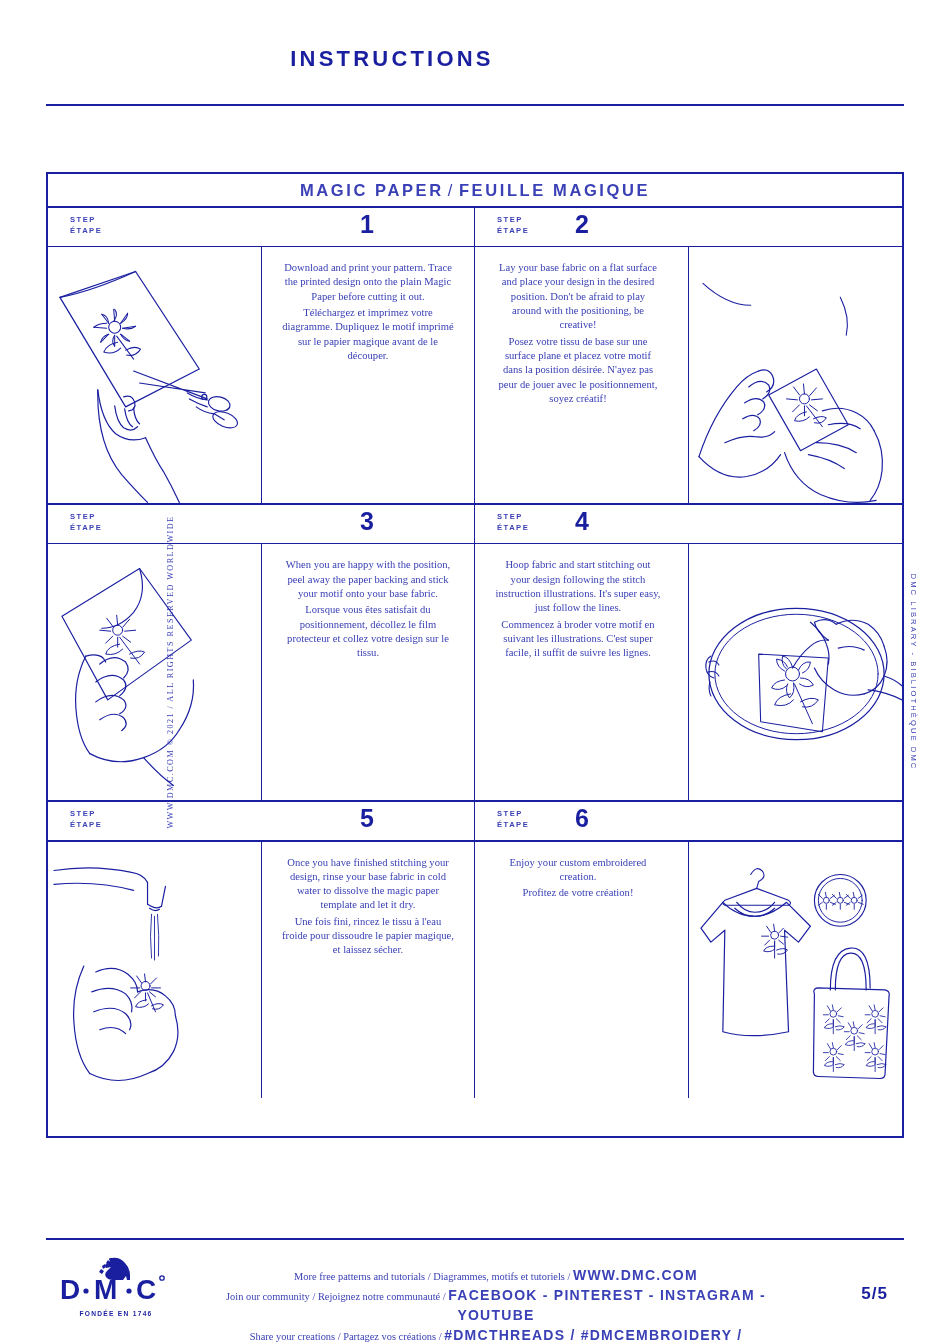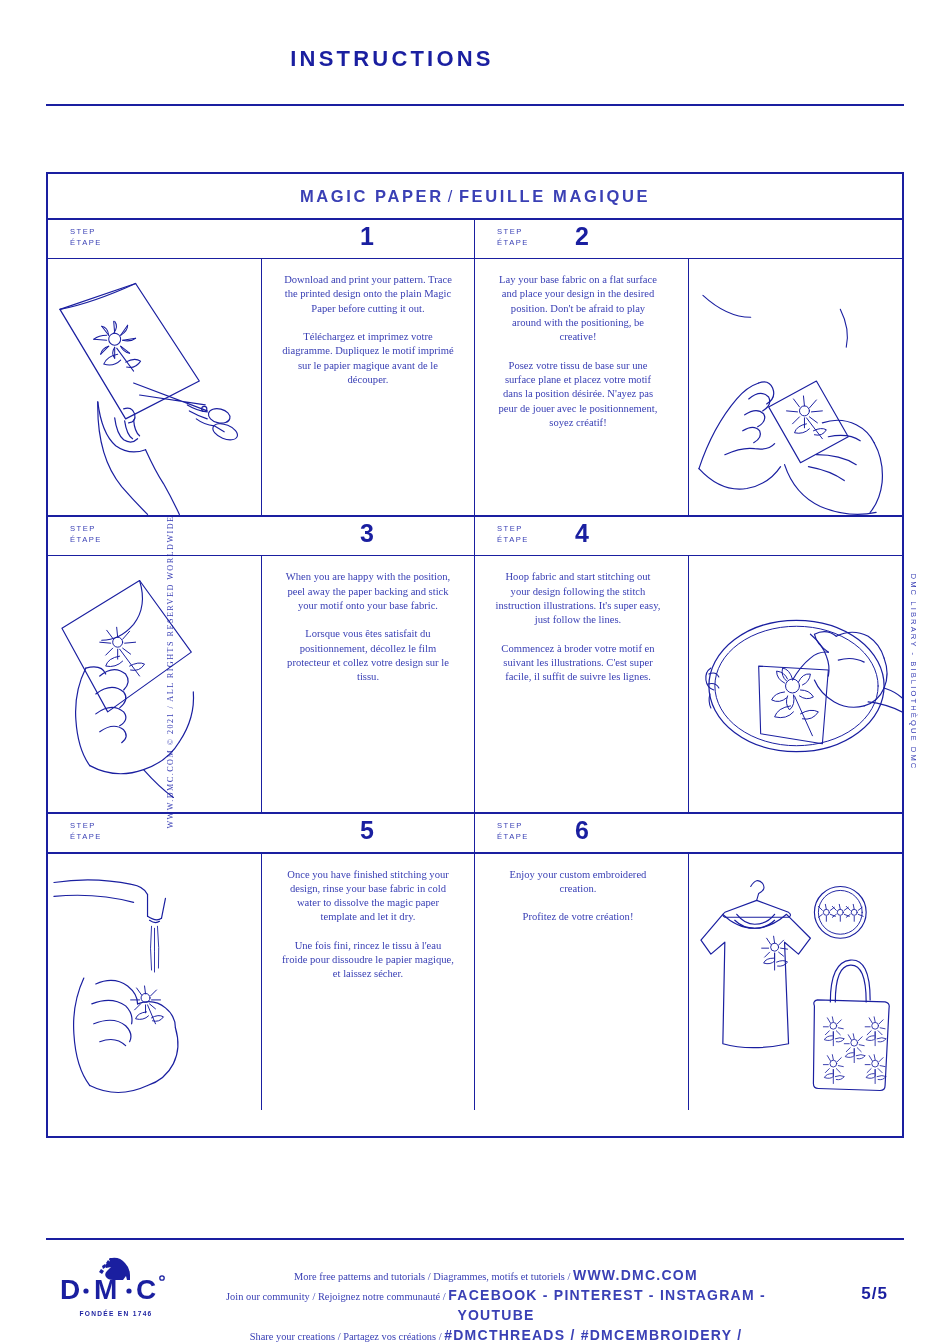--- a/index.html
+++ b/index.html
@@ -45,41 +45,41 @@
     letter-spacing: 2.1px; font-size: 7.6px;
   }
 
   
   .panel {
     position: absolute; left: 46px; top: 172px;
     width: 858px; height: 966px;
     border: 2px solid #1a1fa0;
   }
   .panel-title {
-    height: 44px; display: flex; align-items: center; justify-content: center;
+    height: 32px; display: flex; align-items: center; justify-content: center;
     font-size: 16.5px; font-weight: 700; letter-spacing: 2.6px;
     color: #3a40b5;
   }
   .panel-title .slash { font-weight: 400; padding: 0 4px; }
 
   .rowline { height: 1.6px; background: #1a1fa0; width: 100%; }
 
   
   .steprow { display: flex; width: 100%; }
   .stepcell {
     width: 50%; position: relative;
   }
   .stepcell.left { border-right: 1.6px solid #1a1fa0; }
 
   .step-head {
     height: 38px; position: relative;
   }
   .step-label {
     position: absolute; left: 22px; top: 6px;
-    font-size: 7.6px; font-weight: 400; letter-spacing: 1.5px;
+    font-size: 7.6px; font-weight: 700; letter-spacing: 1.5px;
     line-height: 11.5px; color: #3a40b5;
   }
   .step-num {
     position: absolute; right: 0; top: 2px; width: 214px;
     text-align: center;
     font-size: 25px; font-weight: 700; color: #1a1fa0;
     letter-spacing: 0;
   }
 
   .step-body { display: flex; height: 256px; }
@@ -95,21 +95,21 @@
 
   .copy {
     flex: 1 1 auto;
     padding: 14px 20px 8px 20px;
     text-align: center;
     font-family: "Liberation Serif", serif;
     font-size: 10.6px; line-height: 14.3px;
     color: #3a40b5;
   }
   .copy p { margin: 0; }
-  .copy p + p { margin-top: 14px; }
+  .copy p + p { margin-top: 2px; }
 
   .illus svg { display: block; width: 100%; height: 100%; }
 
   
   .footer-rule {
     position: absolute; left: 46px; top: 1238px; width: 858px;
     height: 1.6px; background: #1a1fa0;
   }
   .footer {
     position: absolute; left: 46px; top: 1248px; width: 858px; height: 86px;

